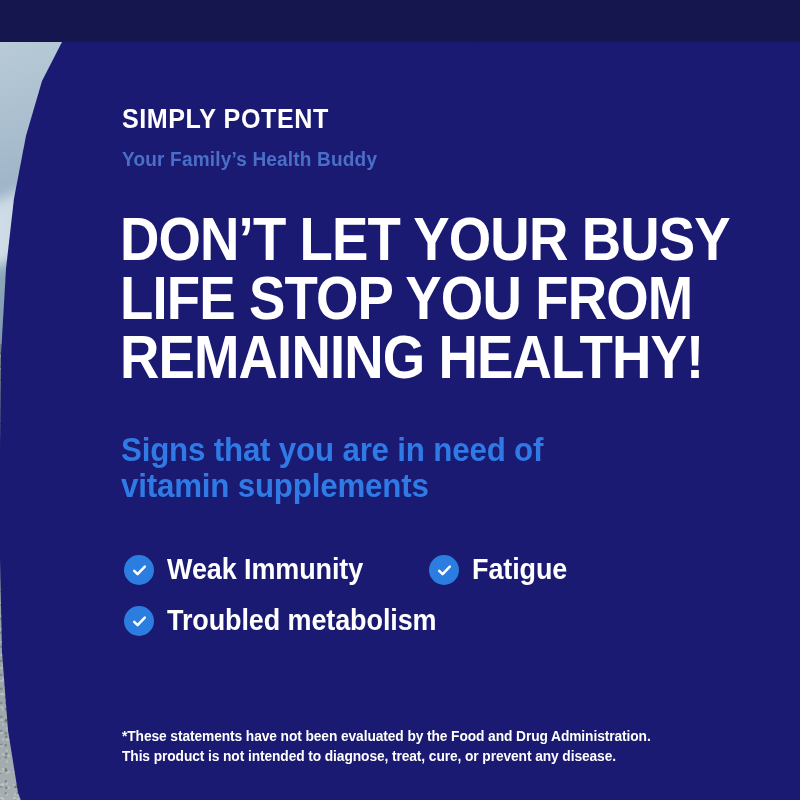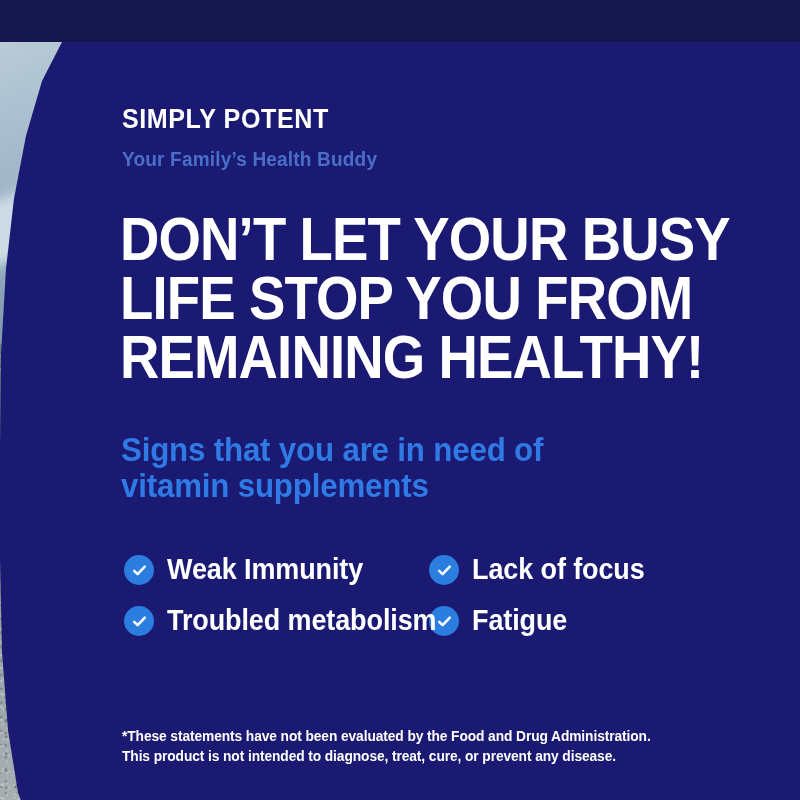--- a/index.html
+++ b/index.html
@@ -175,47 +175,39 @@
 
       <div class="bullet">
         <span class="tick">
           <svg width="17" height="17" viewBox="0 0 17 17" aria-hidden="true">
             <path d="M3.2 8.8 L6.6 12.2 L13.8 4.6" fill="none" stroke="#ffffff" stroke-width="2.5" stroke-linecap="round" stroke-linejoin="round"></path>
           </svg>
         </span>
         <span class="bullet-label">Weak Immunity</span>
       </div>
 
+
       <div class="bullet">
         <span class="tick">
           <svg width="17" height="17" viewBox="0 0 17 17" aria-hidden="true">
             <path d="M3.2 8.8 L6.6 12.2 L13.8 4.6" fill="none" stroke="#ffffff" stroke-width="2.5" stroke-linecap="round" stroke-linejoin="round"></path>
           </svg>
         </span>
-        <span class="bullet-label">Lack of focus</span>
+        <span class="bullet-label">Fatigue</span>
       </div>
 
       <div class="bullet">
         <span class="tick">
           <svg width="17" height="17" viewBox="0 0 17 17" aria-hidden="true">
             <path d="M3.2 8.8 L6.6 12.2 L13.8 4.6" fill="none" stroke="#ffffff" stroke-width="2.5" stroke-linecap="round" stroke-linejoin="round"></path>
           </svg>
         </span>
         <span class="bullet-label">Troubled metabolism</span>
       </div>
 
-      <div class="bullet">
-        <span class="tick">
-          <svg width="17" height="17" viewBox="0 0 17 17" aria-hidden="true">
-            <path d="M3.2 8.8 L6.6 12.2 L13.8 4.6" fill="none" stroke="#ffffff" stroke-width="2.5" stroke-linecap="round" stroke-linejoin="round"></path>
-          </svg>
-        </span>
-        <span class="bullet-label">Fatigue</span>
-      </div>
-
 
 
     </div>
 
     <div class="disclaimer">
       <div>*These statements have not been evaluated by the Food and Drug Administration.</div>
       <div>This product is not intended to diagnose, treat, cure, or prevent any disease.</div>
     </div>
 
   </div>

